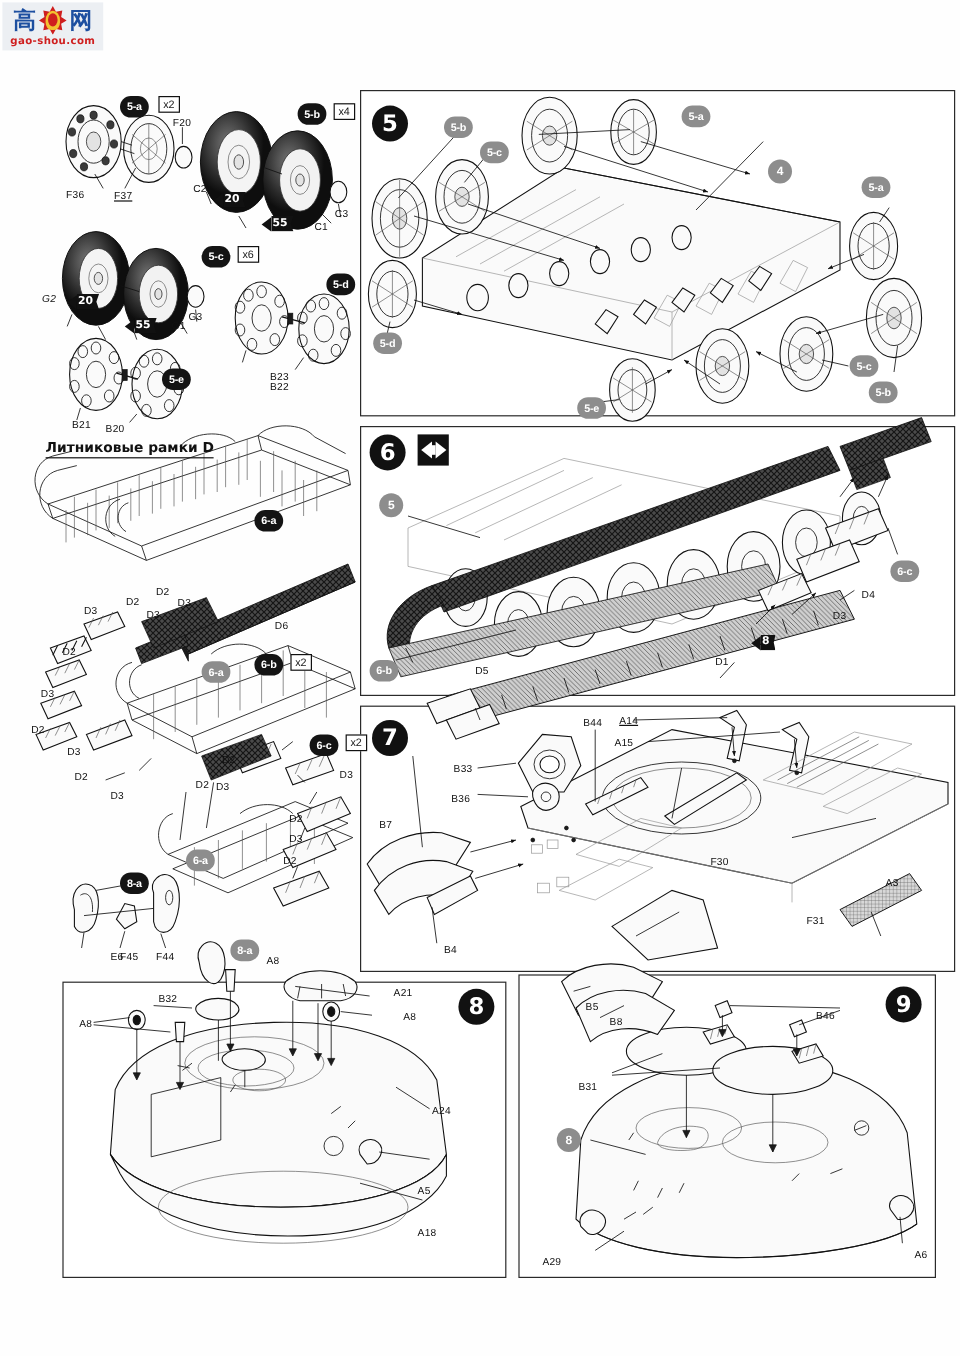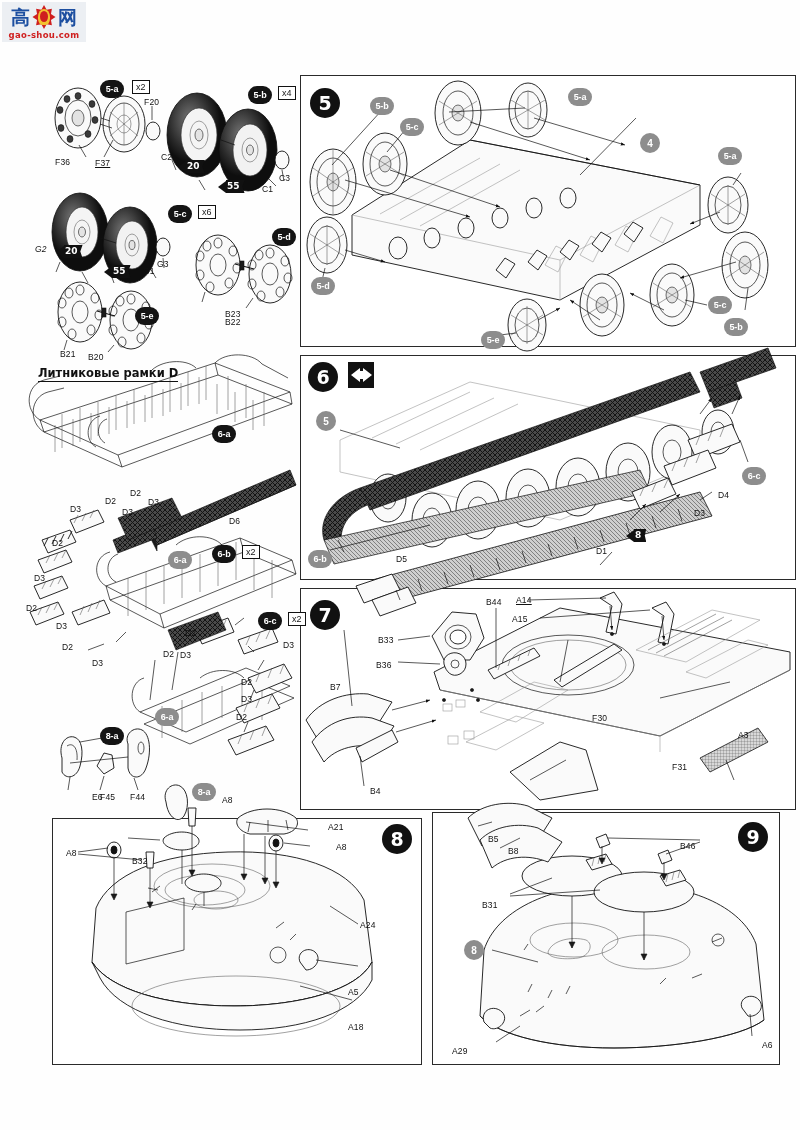--- a/index.html
+++ b/index.html
@@ -869,32 +869,32 @@
   <div class="plabel" style="left:92px;top:792px;">E6</div>
   <div class="plabel" style="left:130px;top:792px;text-align:center;">F44</div>
 
   <div class="plabel" style="left:396px;top:554px;">D5</div>
   <div class="plabel" style="left:596px;top:546px;">D1</div>
   <div class="plabel" style="left:694px;top:508px;">D3</div>
   <div class="plabel" style="left:718px;top:490px;">D4</div>
 
   <div class="plabel" style="left:378px;top:635px;">B33</div>
   <div class="plabel" style="left:376px;top:660px;">B36</div>
-  <div class="plabel" style="left:330px;top:682px;">B7</div>
+  <div class="plabel" style="left:316px;top:682px;">B7</div>
   <div class="plabel" style="left:370px;top:786px;">B4</div>
   <div class="plabel" style="left:486px;top:597px;">B44</div>
   <div class="plabel" style="left:516px;top:595px;text-decoration:underline;">A14</div>
   <div class="plabel" style="left:512px;top:614px;">A15</div>
   <div class="plabel" style="left:592px;top:678px;margin-top:35px;">F30</div>
   <div class="plabel" style="left:738px;top:730px;">A3</div>
   <div class="plabel" style="left:672px;top:762px;">F31</div>
 
   <div class="plabel" style="left:66px;top:848px;">A8</div>
   <div class="plabel" style="left:336px;top:842px;">A8</div>
-  <div class="plabel" style="left:132px;top:856px;text-align:right;">B32</div>
+  <div class="plabel" style="left:132px;top:827px;text-align:right;">B32</div>
   <div class="plabel" style="left:328px;top:822px;">A21</div>
   <div class="plabel" style="left:360px;top:920px;">A24</div>
   <div class="plabel" style="left:348px;top:987px;">A5</div>
   <div class="plabel" style="left:348px;top:1022px;">A18</div>
   <div class="plabel" style="left:222px;top:795px;">A8</div>
 
   <div class="plabel" style="left:488px;top:834px;">B5</div>
   <div class="plabel" style="left:508px;top:846px;">B8</div>
   <div class="plabel" style="left:680px;top:841px;">B46</div>
   <div class="plabel" style="left:482px;top:900px;">B31</div>

